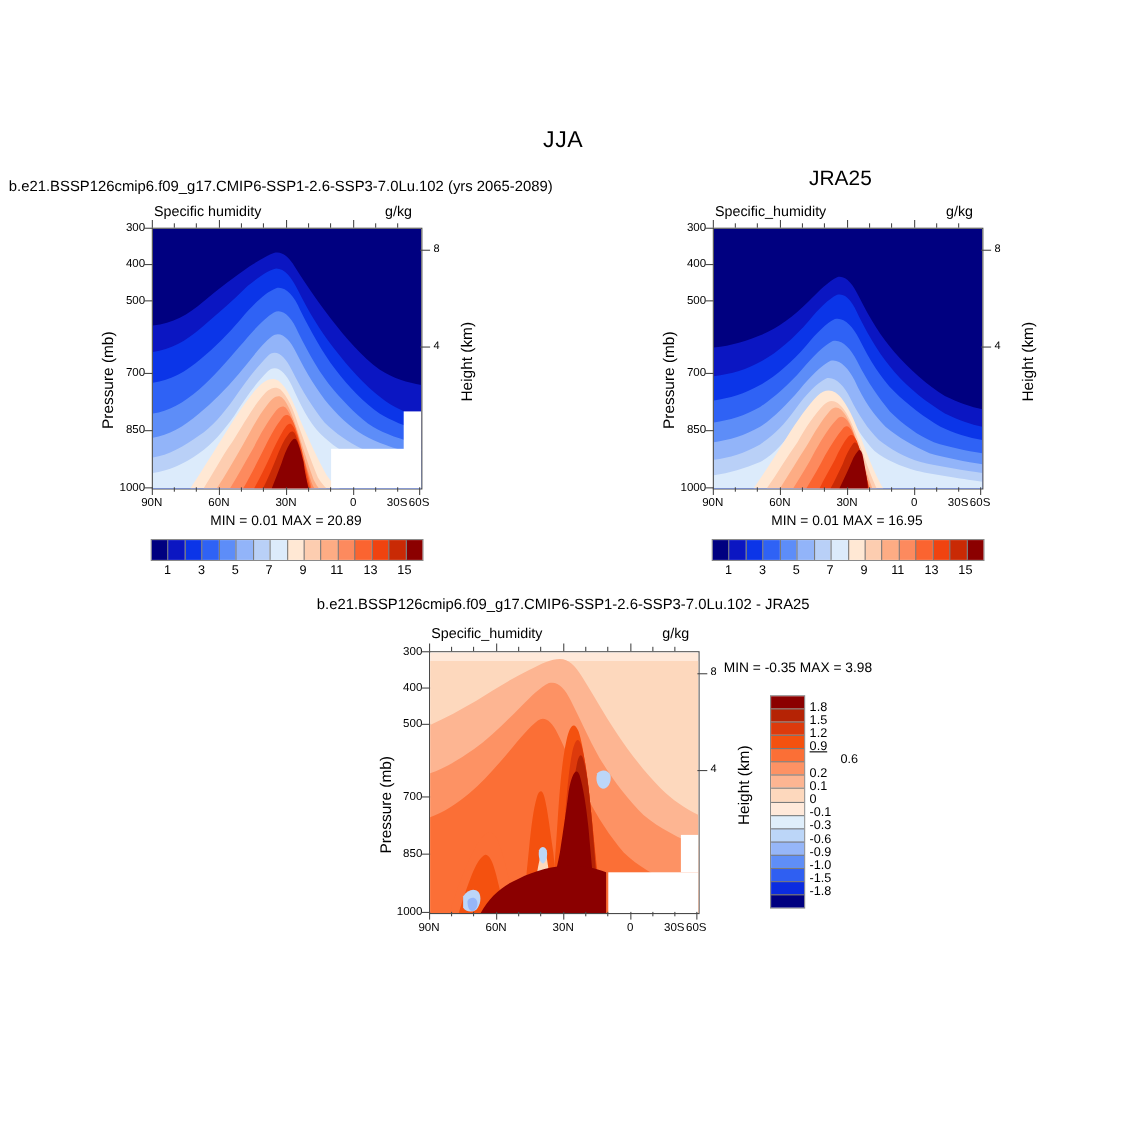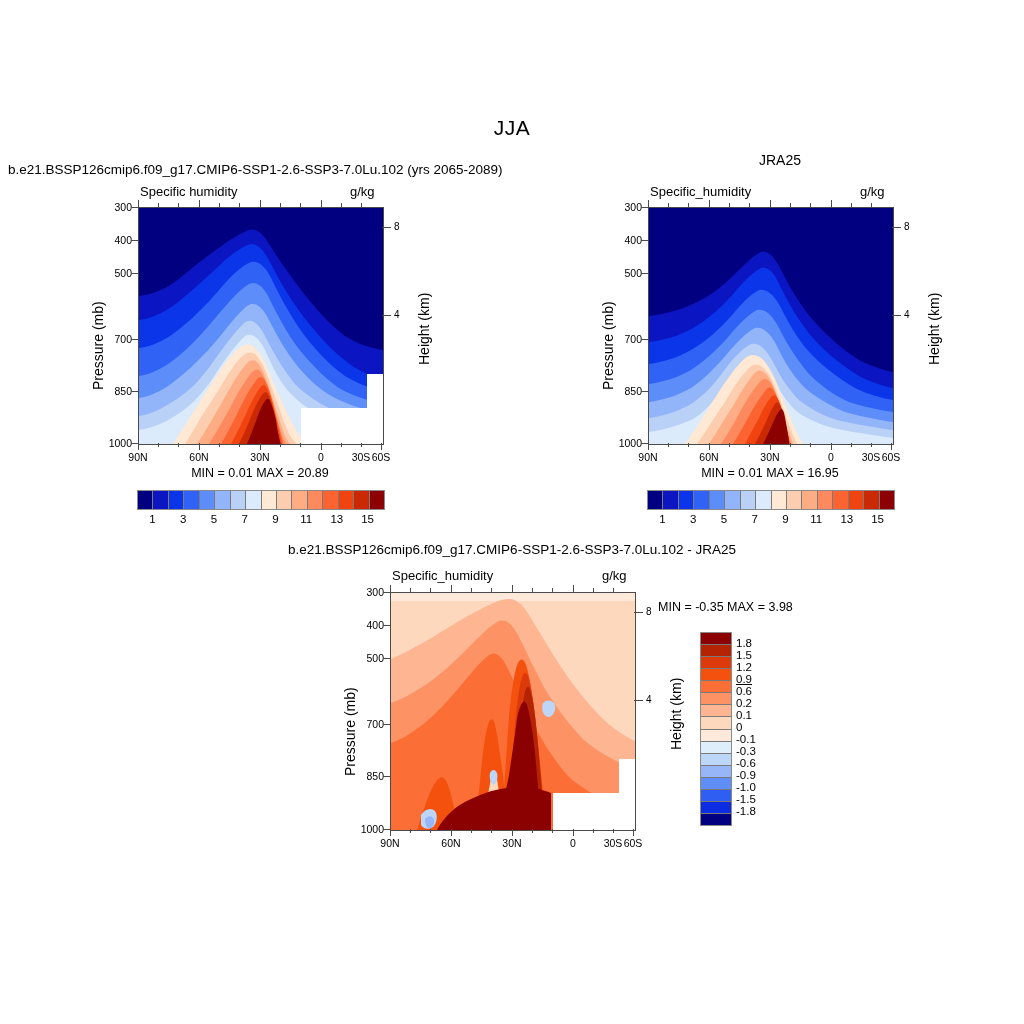--- a/index.html
+++ b/index.html
@@ -7,21 +7,21 @@
     width:1024px;height:1024px;background:#ffffff;
     font-family:"Liberation Sans", sans-serif;
     color:#000000;position:relative;overflow:hidden;
   }
   .abs{position:absolute;}
   .ctr{text-align:center;}
 
   
   #season-title{left:0;top:116px;width:1024px;font-size:21px;letter-spacing:.5px;}
   #case-title-left{left:8px;top:162px;font-size:13.5px;white-space:nowrap;}
-  #case-title-right{left:672px;top:152px;width:216px;font-size:14px;}
+  #case-title-right{left:656px;top:152px;width:216px;font-size:19px;}
   #diff-title{left:200px;top:542px;width:624px;font-size:13.5px;}
 
   
   .panel{position:absolute;}
   .plotbox{position:absolute;border:1.3px solid #4a4a4a;overflow:hidden;background:#ffffff;}
   .field{position:absolute;left:0;top:0;width:100%;height:100%;}
 
   .var-label{position:absolute;font-size:13px;white-space:nowrap;}
   .unit-label{position:absolute;font-size:13px;white-space:nowrap;}
 
@@ -488,21 +488,21 @@
       <div class="cell" style="background: rgb(95, 142, 247); border-top: 1px solid rgb(122, 122, 122);"></div>
       <div class="cell" style="background: rgb(47, 95, 242); border-top: 1px solid rgb(122, 122, 122);"></div>
       <div class="cell" style="background: rgb(11, 44, 224); border-top: 1px solid rgb(122, 122, 122);"></div>
       <div class="cell" style="background: rgb(0, 0, 128); border-top: 1px solid rgb(122, 122, 122);"></div>
     </div>
   <div id="cbar-diff-labels">
       <div class="cbar-v-lab" style="left: 736px; top: 637px;">1.8</div>
       <div class="cbar-v-lab" style="left: 736px; top: 649px;">1.5</div>
       <div class="cbar-v-lab" style="left: 736px; top: 661px;">1.2</div>
       <div class="cbar-v-lab" style="left: 736px; top: 673px; text-decoration: underline;">0.9</div>
-      <div class="cbar-v-lab" style="left: 736px; top: 685px;">0.6</div>
+      <div class="cbar-v-lab" style="left: 764px; top: 685px;">0.6</div>
       <div class="cbar-v-lab" style="left: 736px; top: 697px;">0.2</div>
       <div class="cbar-v-lab" style="left: 736px; top: 709px;">0.1</div>
       <div class="cbar-v-lab" style="left: 736px; top: 721px;">0</div>
       <div class="cbar-v-lab" style="left: 736px; top: 733px;">-0.1</div>
       <div class="cbar-v-lab" style="left: 736px; top: 745px;">-0.3</div>
       <div class="cbar-v-lab" style="left: 736px; top: 757px;">-0.6</div>
       <div class="cbar-v-lab" style="left: 736px; top: 769px;">-0.9</div>
       <div class="cbar-v-lab" style="left: 736px; top: 781px;">-1.0</div>
       <div class="cbar-v-lab" style="left: 736px; top: 793px;">-1.5</div>
       <div class="cbar-v-lab" style="left: 736px; top: 805px;">-1.8</div>

